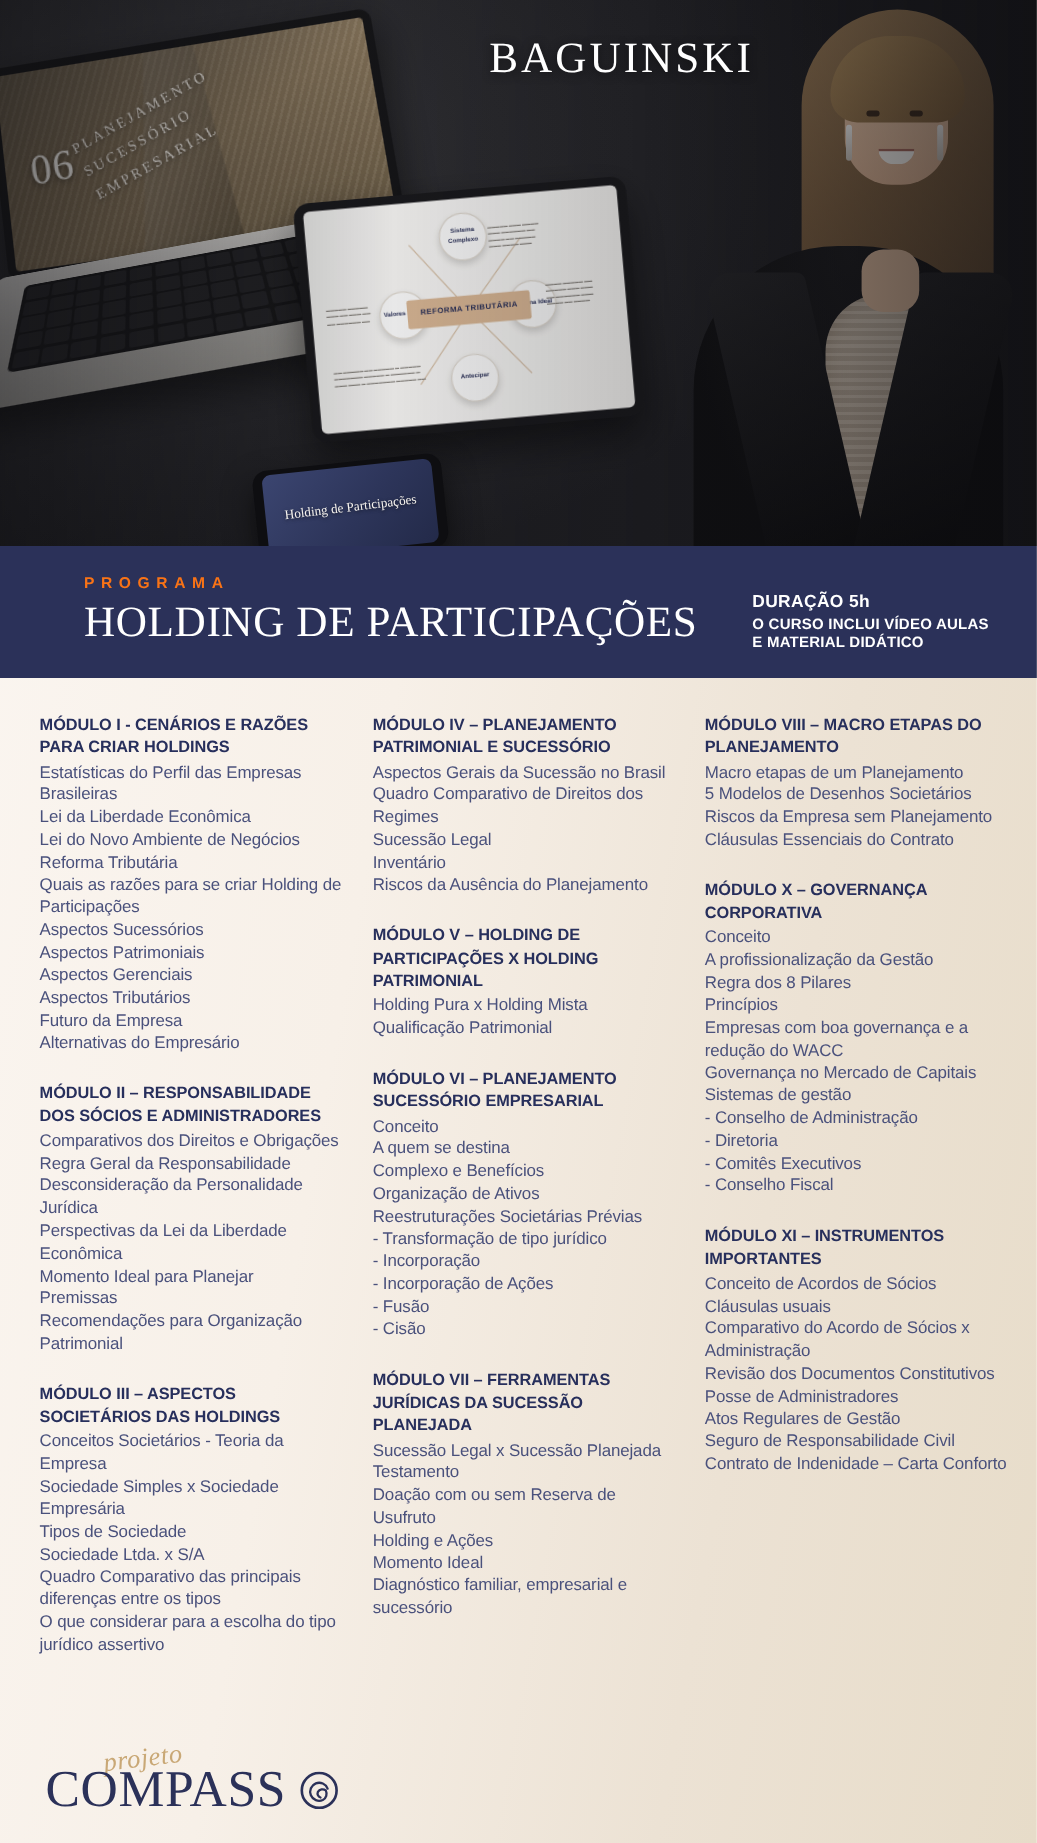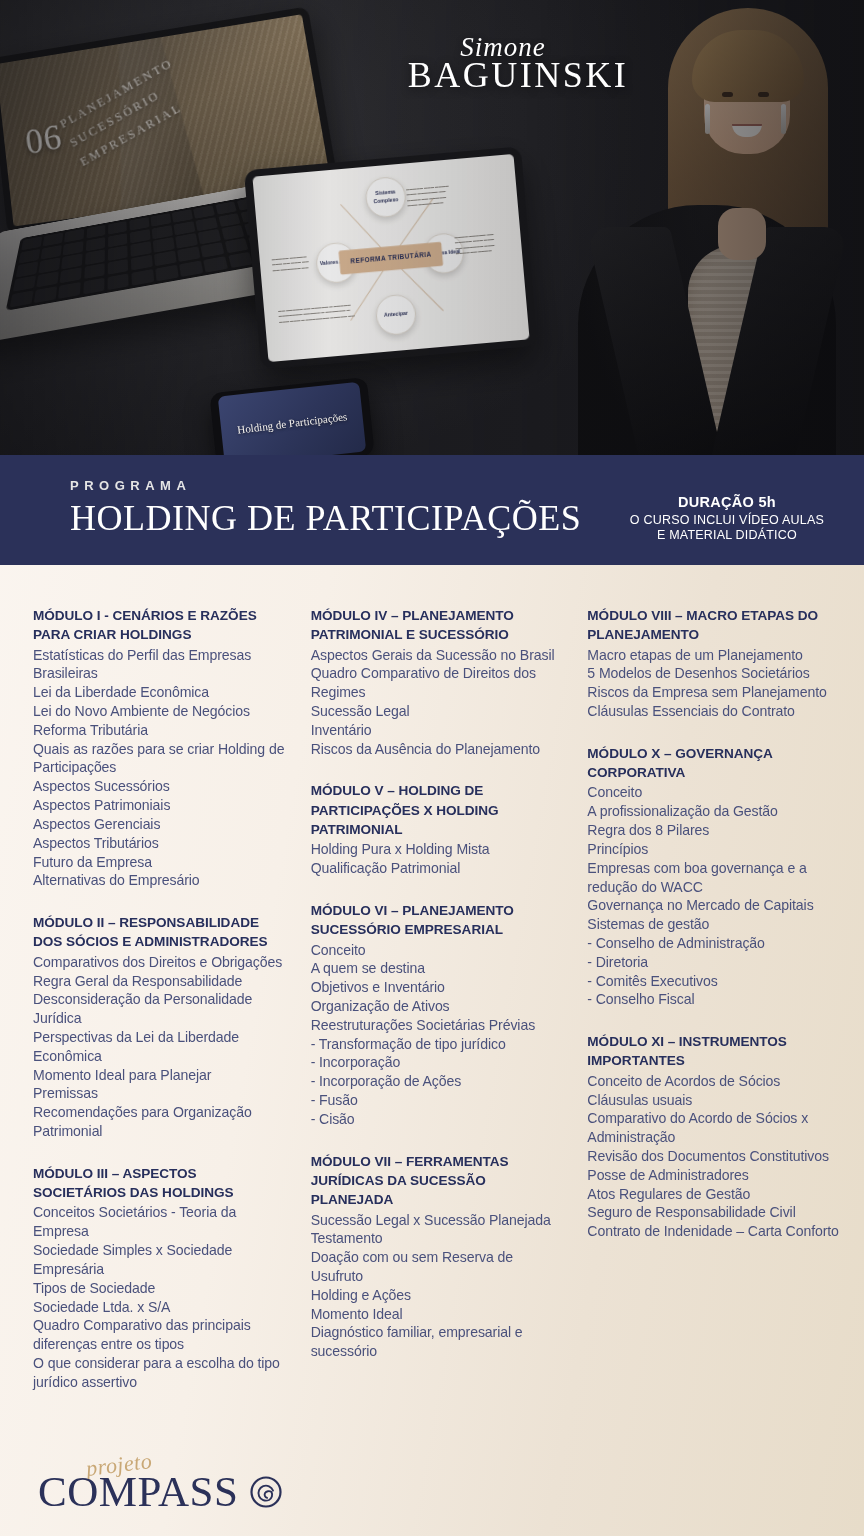--- a/index.html
+++ b/index.html
@@ -308,58 +308,57 @@
   
   .band {
     position: absolute;
     left: 0; top: 455px;
     width: 864px; height: 110px;
     background: #2b3159;
     z-index: 6;
   }
   .band-left { position: absolute; left: 70px; top: 23px; }
   .band-kicker {
-    color: #e5e5e5;
+    color: #f97316;
     font-size: 13px;
     font-weight: bold;
     letter-spacing: 5.5px;
   }
   .band-title {
     font-family: "Liberation Serif", serif;
     color: #ffffff;
     font-size: 36px;
     letter-spacing: .5px;
     line-height: 1.18;
     margin-top: 4px;
     white-space: nowrap;
   }
   .band-right {
     position: absolute;
     right: 40px; bottom: 22px;
     color: #ffffff;
     line-height: 1.22;
-    text-align: center;
   }
   .band-duration {
     font-size: 14.5px; font-weight: bold; letter-spacing: .3px;
   }
   .band-includes {
-    font-size: 12.5px; font-weight: normal; letter-spacing: .2px; margin-top: 1px;
+    font-size: 12.5px; font-weight: bold; letter-spacing: .2px; margin-top: 1px;
   }
 
   
   .content {
     position: absolute;
     left: 0; top: 565px;
     width: 864px; height: 880px;
     display: flex;
     padding: 29px 22px 0 33px;
     gap: 22px;
   }
-  .col { width: 269px; margin-top: 12px; }
+  .col { width: 269px; }
   .col.c2 { width: 268px; }
   .col.c3 { width: 268px; }
 
   .module { margin-bottom: 23px; }
   .module:last-child { margin-bottom: 0; }
 
   .mod-title {
     color: #272f5c;
     font-size: 13.6px;
     font-weight: bold;
@@ -541,21 +540,20 @@
       <div class="eye-l"></div>
       <div class="eye-r"></div>
       <div class="smile"></div>
       <div class="earring-l"></div>
       <div class="earring-r"></div>
     </div>
 
     <div class="hero-dark-wash"></div>
 
     <div class="brand">
-      <div class="brand-first">Simone</div>
       <div class="brand-last">BAGUINSKI</div>
     </div>
   </div>
 
   <div class="band">
     <div class="band-left">
       <div class="band-kicker">PROGRAMA</div>
       <div class="band-title">HOLDING DE PARTICIPAÇÕES</div>
     </div>
     <div class="band-right">
@@ -627,21 +625,21 @@
         <ul class="mod-list">
           <li>Holding Pura x Holding Mista</li>
           <li>Qualificação Patrimonial</li>
         </ul>
       </div>
       <div class="module">
         <div class="mod-title">MÓDULO VI – PLANEJAMENTO SUCESSÓRIO EMPRESARIAL</div>
         <ul class="mod-list">
           <li>Conceito</li>
           <li>A quem se destina</li>
-          <li>Objetivos e Inventário</li>
+          <li>Complexo e Benefícios</li>
           <li>Organização de Ativos</li>
           <li>Reestruturações Societárias Prévias</li>
           <li>- Transformação de tipo jurídico</li>
           <li>- Incorporação</li>
           <li>- Incorporação de Ações</li>
           <li>- Fusão</li>
           <li>- Cisão</li>
         </ul>
       </div>
       <div class="module">

